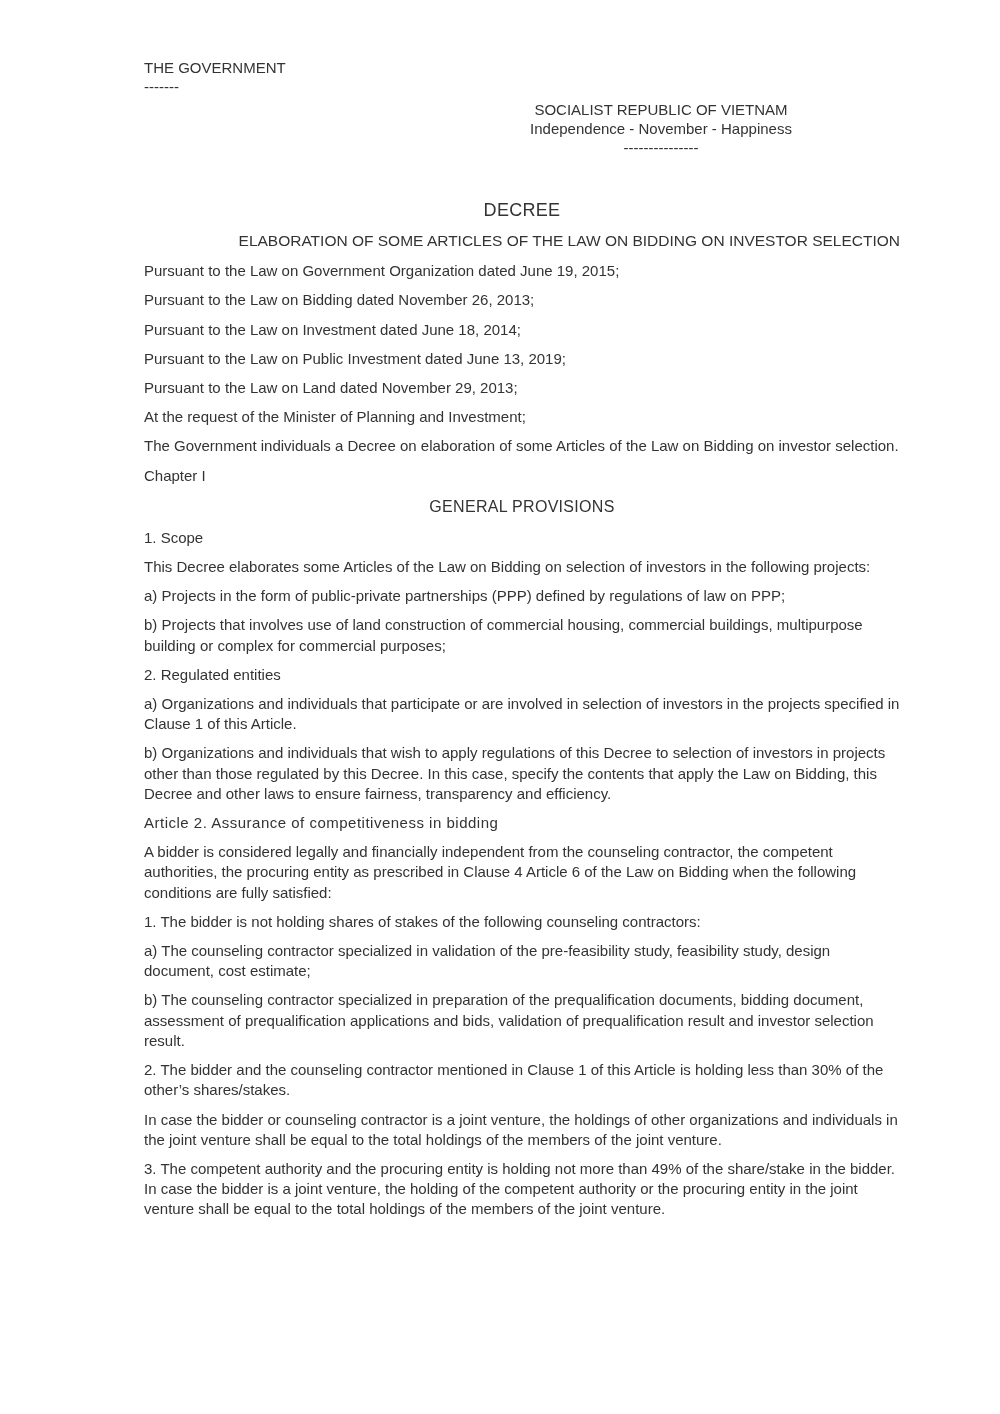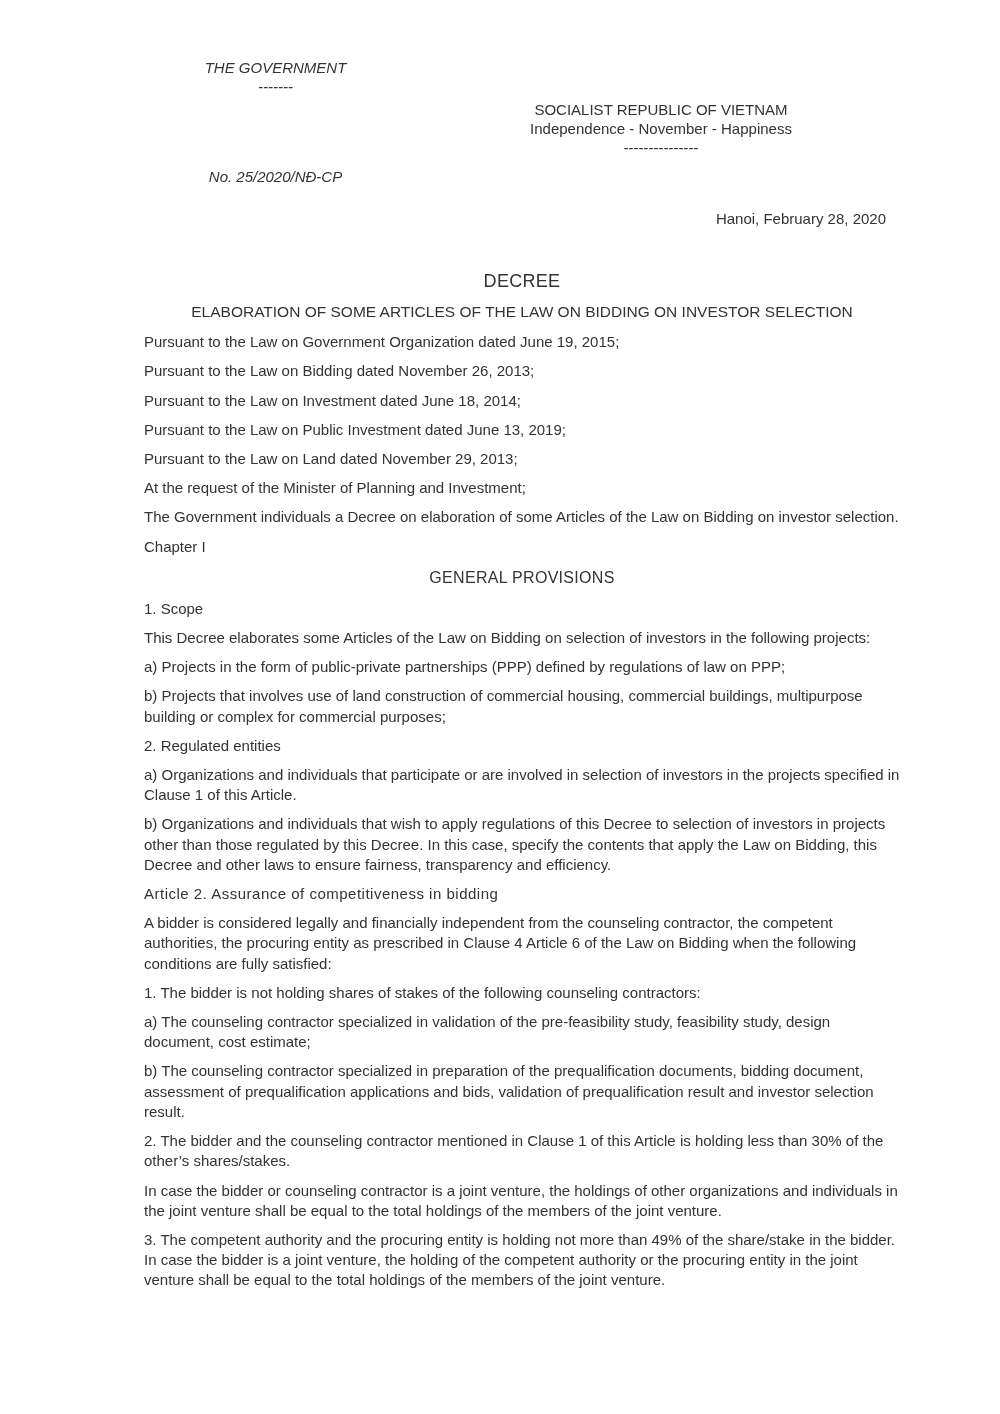--- a/index.html
+++ b/index.html
@@ -9,30 +9,30 @@
     height: 1414px;
     background: #ffffff;
     color: #333333;
     font-family: "Liberation Sans", sans-serif;
     font-size: 15px;
     box-sizing: border-box;
     padding: 58px 100px 0 144px;
     overflow: hidden;
   }
   .hdr-row { display: flex; justify-content: space-between; }
-  .hdr-col-left  { width: 263px; text-align: center; line-height: 19px; font-style: italic; }
+  .hdr-col-left  { width: 263px; line-height: 19px; }
   .hdr-col-right { width: 478px; text-align: center; line-height: 19px; margin-top: 42px; }
   .hdr-row2 { margin-top: 10px; }
   .hdr-date { text-align: right; padding-right: 14px; box-sizing: border-box; }
   .doc-title {
     font-size: 18px; font-weight: normal; text-align: center;
     margin: 40px 0 8px 0; line-height: 26px; letter-spacing: 0.3px;
   }
   .doc-subtitle {
-    font-size: 15.5px; font-weight: normal; text-align: center;
+    font-size: 15.5px; font-weight: normal; text-align: right;
     margin: 0 0 10px 0; line-height: 20.2px;
   }
   p { margin: 0 0 9px 0; line-height: 20.2px; }
   .chapter-title {
     font-size: 16px; font-weight: normal; text-align: center;
     margin: 0 0 9px 0; line-height: 24px; letter-spacing: 0.3px;
   }
   .article-heading {
     font-size: 15px; font-weight: normal; letter-spacing: 0.5px;
     margin: 0 0 9px 0; line-height: 20.2px;
@@ -48,24 +48,20 @@
       <div>THE GOVERNMENT</div>
       <div>-------</div>
     </div>
     <div class="hdr-col-right">
       <div>SOCIALIST REPUBLIC OF VIETNAM</div>
       <div>Independence - November - Happiness</div>
       <div>---------------</div>
     </div>
   </div>
 
-  <div class="hdr-row hdr-row2">
-    <div class="hdr-col-left">No. 25/2020/NĐ-CP</div>
-    <div class="hdr-col-right hdr-date">Hanoi, February 28, 2020</div>
-  </div>
 
   <h1 class="doc-title">DECREE</h1>
   <h2 class="doc-subtitle">ELABORATION OF SOME ARTICLES OF THE LAW ON BIDDING ON INVESTOR SELECTION</h2>
 
   <p>Pursuant to the Law on Government Organization dated June 19, 2015;</p>
   <p>Pursuant to the Law on Bidding dated November 26, 2013;</p>
   <p>Pursuant to the Law on Investment dated June 18, 2014;</p>
   <p>Pursuant to the Law on Public Investment dated June 13, 2019;</p>
   <p>Pursuant to the Law on Land dated November 29, 2013;</p>
   <p>At the request of the Minister of Planning and Investment;</p>

